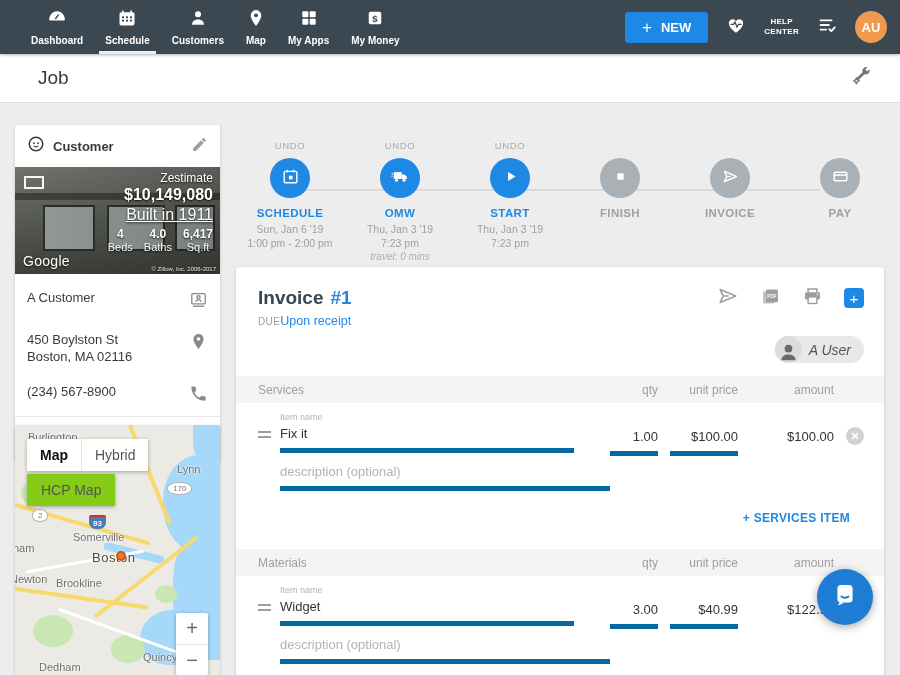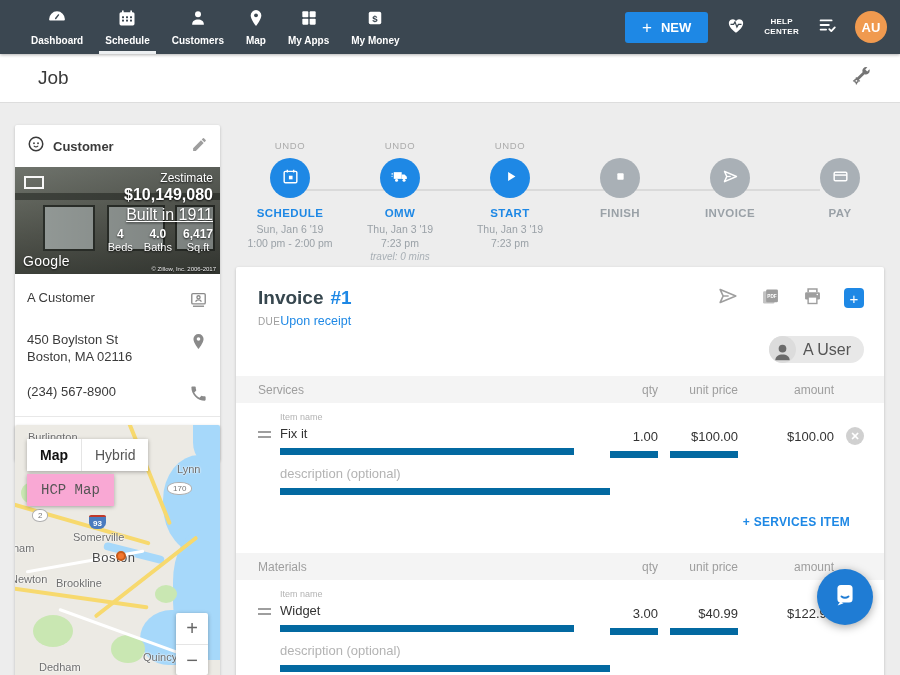--- a/index.html
+++ b/index.html
@@ -69,22 +69,22 @@
   .mlabel.big { font-size:13px; color:#4a4a4a; letter-spacing:.5px; }
   .marker { position:absolute; width:10px; height:10px; border-radius:50%; background:#f4772e; border:2px solid #c75b1a; }
   .shield-oval { position:absolute; background:#fff; border:1px solid #b0b0b0; border-radius:45%;
                  font-size:8px; color:#777; padding:1px 5px; text-shadow:none; }
   .shield-i { position:absolute; background:#4a7bbf; color:#fff; font-size:8px; font-weight:bold; padding:1.5px 4px;
               border-top:2.5px solid #c0392b; border-radius:2px 2px 45% 45%; }
   .map-btns { position:absolute; left:12px; top:14px; display:flex; box-shadow:0 1px 4px rgba(0,0,0,.3); z-index:5; }
   .map-btn { background:#fff; font-size:14px; color:#555; padding:8px 13px; cursor:pointer; white-space:nowrap; }
   .map-btn.sel { font-weight:bold; color:#111; }
   .map-btn + .map-btn { border-left:1px solid #e5e5e5; }
-  .hcp-btn { position:absolute; left:12px; top:49px; background:#f9a8d4; font-size:14px; color:#555; padding:8px 14px;
-             box-shadow:0 1px 4px rgba(0,0,0,.3); cursor:pointer; z-index:5; white-space:nowrap;font-family:Liberation Mono, monospace; }
+  .hcp-btn { position:absolute; left:12px; top:49px; background:#84cc16; font-size:14px; color:#555; padding:8px 14px;
+             box-shadow:0 1px 4px rgba(0,0,0,.3); cursor:pointer; z-index:5; white-space:nowrap; }
   .zoom-ctl { position:absolute; right:12px; top:188px; width:32px; background:#fff; box-shadow:0 1px 4px rgba(0,0,0,.3);
               border-radius:2px; z-index:5; }
   .zoom-btn { width:32px; height:31px; display:flex; align-items:center; justify-content:center;
               font-size:20px; color:#666; cursor:pointer; }
   .zoom-btn + .zoom-btn { border-top:1px solid #e5e5e5; }
 
   
   .timeline { position:absolute; left:235px; top:140px; width:660px; height:120px; }
   .tl-line { position:absolute; left:55px; right:75px; top:49px; height:2px; background:#dadada; }
   .tl-steps { position:relative; display:flex; }
@@ -108,36 +108,36 @@
   .inv-icons { margin-left:auto; display:flex; align-items:center; gap:21px; }
   .inv-icons > * { cursor:pointer; }
   .plus-btn { width:20px; height:20px; background:#1e88e5; border-radius:4px; color:#fff; font-size:15px;
               display:flex; align-items:center; justify-content:center; line-height:1; }
   .due-row { margin-top:3px; display:flex; align-items:baseline; }
   .due-label { font-size:10px; color:#9e9e9e; letter-spacing:.4px; }
   .due-value { font-size:12.5px; color:#1e88e5; cursor:pointer; }
   .assignee-row { display:flex; justify-content:flex-end; margin-top:8px; padding-right:0; }
   .chip { display:flex; align-items:center; background:#e8e8e8; border-radius:14px; height:27px; padding-right:13px; cursor:pointer; }
   .chip-avatar { width:27px; height:27px; border-radius:50%; background:#dcdcdc; display:flex; align-items:flex-end; justify-content:center; overflow:hidden; }
-  .chip-name { font-size:16px; color:#555; margin-left:7px; }
+  .chip-name { font-size:14px; color:#555; margin-left:7px;font-style:italic; }
 
   .section-bar { margin-top:13px; background:#f4f4f4; height:27px; display:flex; align-items:center;
                  padding:0 20px 0 22px; color:#9e9e9e; font-size:12px; }
   .col-name { flex:1; }
   .col-qty { width:48px; text-align:right; }
   .col-price { width:68px; margin-left:12px; text-align:right; }
   .col-amount { width:84px; margin-left:12px; text-align:right; }
   .col-close { width:30px; }
 
   .item-row { display:flex; align-items:flex-start; padding:9px 20px 0 22px; }
   .drag { width:22px; padding-top:16px; cursor:grab; }
   .drag i { display:block; width:13px; height:0; border-top:2px solid #9e9e9e; margin:3px 0; }
   .name-col { flex:1; margin-right:36px; }
   .mini { font-size:9px; color:#b3b3b3; margin-bottom:1px; }
-  input.field { display:block; width:100%; border:none; border-bottom:7px solid #0369a1; background:transparent;
+  input.field { display:block; width:100%; border:none; border-bottom:5px solid #0369a1; background:transparent;
                 font-family:"Liberation Sans",sans-serif; font-size:13px; color:#333; padding:3px 0 7px; outline:none; }
   input.field::placeholder { color:#b3b3b3; }
   .qty-col { width:48px; padding-top:14px; }
   .qty-col input, .price-col input { text-align:right; }
   .price-col { width:68px; margin-left:12px; padding-top:14px; }
   .amount-col { width:84px; margin-left:12px; padding-top:17px; text-align:right; font-size:13px; color:#333; }
   .close-col { width:30px; display:flex; justify-content:flex-end; padding-top:15px; }
   .x-btn { width:18px; height:18px; border-radius:50%; background:#d0d0d0; color:#fff; font-size:11px; font-weight:bold;
            display:flex; align-items:center; justify-content:center; cursor:pointer; }
   .desc-row { padding:5px 20px 0 44px; }

